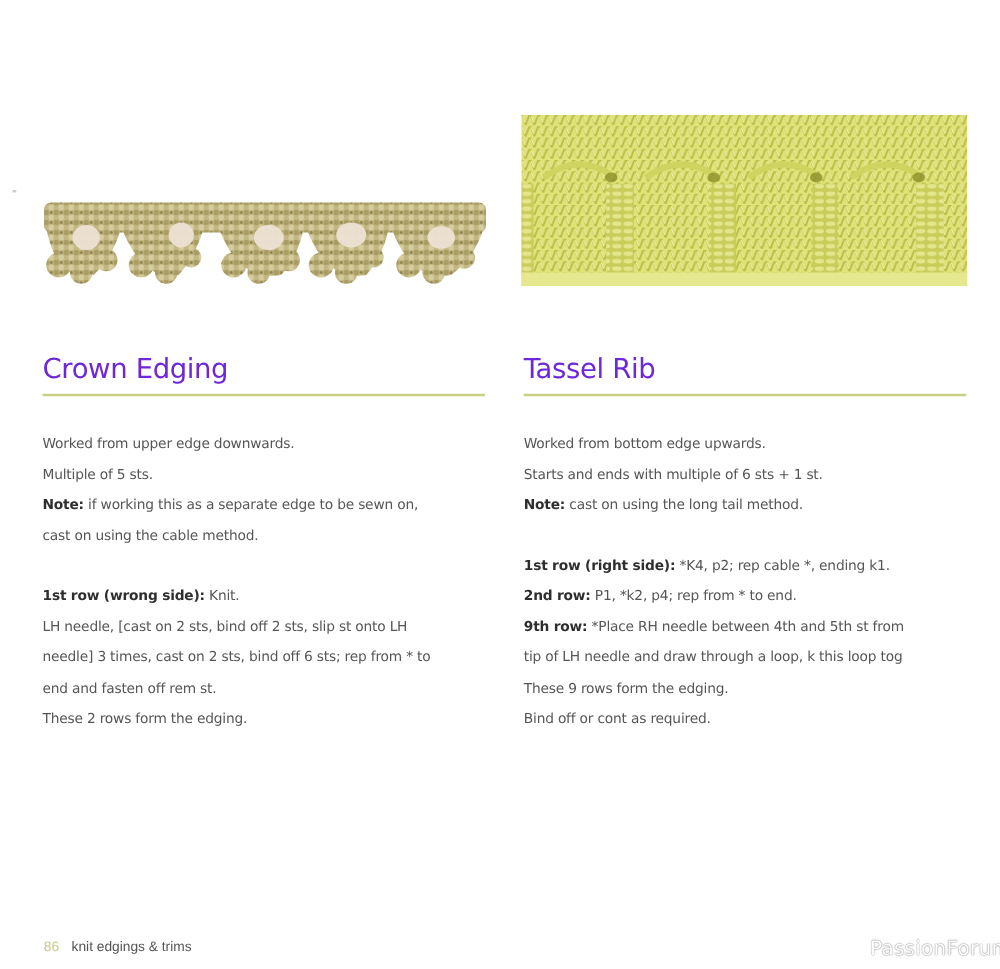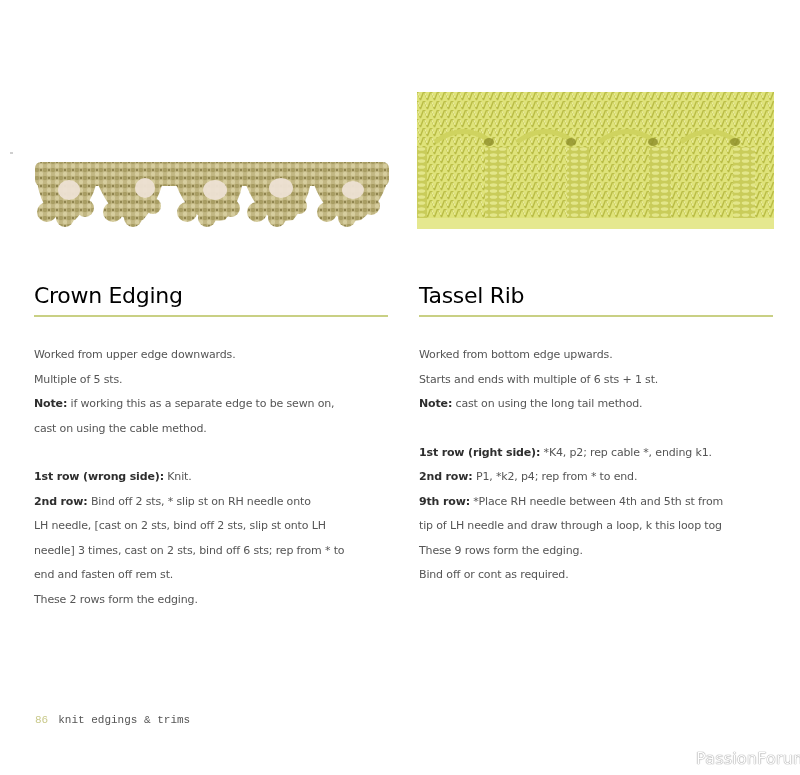--- a/index.html
+++ b/index.html
@@ -16,41 +16,41 @@
     
     .photo { position: absolute; overflow: hidden; }
     #photo-crown { left: 35px; top: 160px; width: 354px; height: 68px; }
     #photo-tassel { left: 417px; top: 92px; width: 357px; height: 137px; }
 
     .heading {
       position: absolute; left: 0; top: 0;
       font-family: "DejaVu Sans", sans-serif;
       font-weight: normal;
       font-size: 22px; letter-spacing: -0.3px;
-      color: #000000; margin: 0; white-space: nowrap;
+      color: #6d28d9; margin: 0; white-space: nowrap;
     }
     .rule {
       position: absolute; left: 0; top: 32px; width: 354px; height: 2px;
       background: #c9d084;
     }
     .body-text {
       position: absolute; left: 0; top: 60px; width: 360px;
       font-size: 11px; line-height: 24.5px; color: #555555;
       letter-spacing: -0.15px;
     }
     .body-text p { margin: 0; white-space: nowrap; }
     .body-text .gap { height: 24px; }
     .body-text b { color: #2e2e2e; font-weight: bold; }
 
     #col-left { top: 283px; }
     #col-right { top: 283px; }
 
     #footer {
-      position: absolute; left: 35px; top: 714px;
-      font-family: Liberation Mono, monospace; font-size: 11px; color: #555;
+      position: absolute; left: 35px; top: 752px;
+      font-family: Liberation Sans, sans-serif; font-size: 11px; color: #555;
     }
     #footer .pg { color: #c9c98a; margin-right: 10px; }
 
     #watermark {
       position: absolute; left: 696px; top: 749px;
       font-family: "DejaVu Sans", sans-serif; font-size: 16px;
       color: #ffffff;
       text-shadow: 0 0 1px #8a8a8a, 0 0 1px #8a8a8a;
       letter-spacing: 0.2px;
     }
@@ -146,21 +146,20 @@
 <div class="col" id="col-left">
   <h2 class="heading">Crown Edging</h2>
   <div class="rule"></div>
   <div class="body-text">
     <p>Worked from upper edge downwards.</p>
     <p>Multiple of 5 sts.</p>
     <p><b>Note:</b><span> if working this as a separate edge to be sewn on,</span></p>
     <p>cast on using the cable method.</p>
     <div class="gap"></div>
     <p><b>1st row (wrong side):</b><span> Knit.</span></p>
-    <p><b>2nd row:</b><span> Bind off 2 sts, * slip st on RH needle onto</span></p>
     <p>LH needle, [cast on 2 sts, bind off 2 sts, slip st onto LH</p>
     <p>needle] 3 times, cast on 2 sts, bind off 6 sts; rep from * to</p>
     <p>end and fasten off rem st.</p>
     <p>These 2 rows form the edging.</p>
   </div>
 </div>
 
 <div class="col" id="col-right">
   <h2 class="heading">Tassel Rib</h2>
   <div class="rule"></div>

